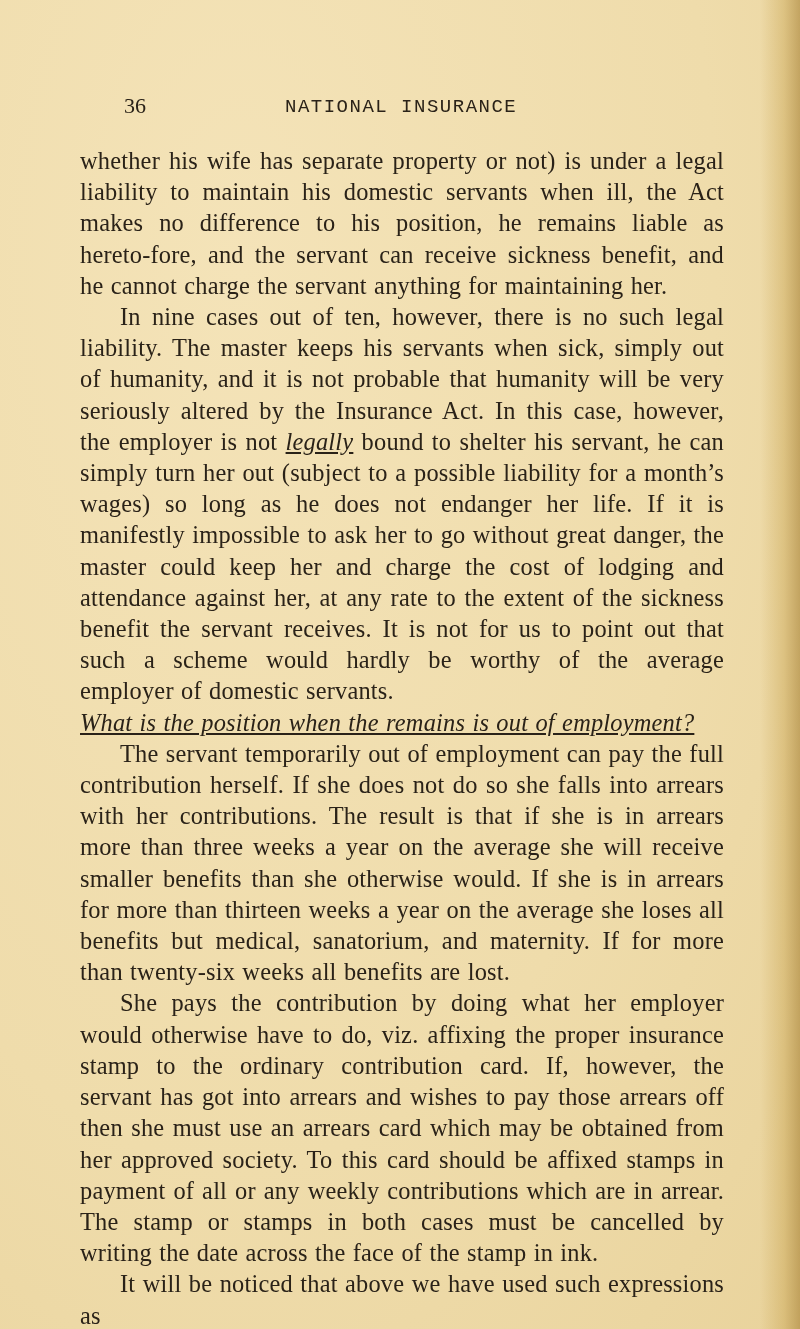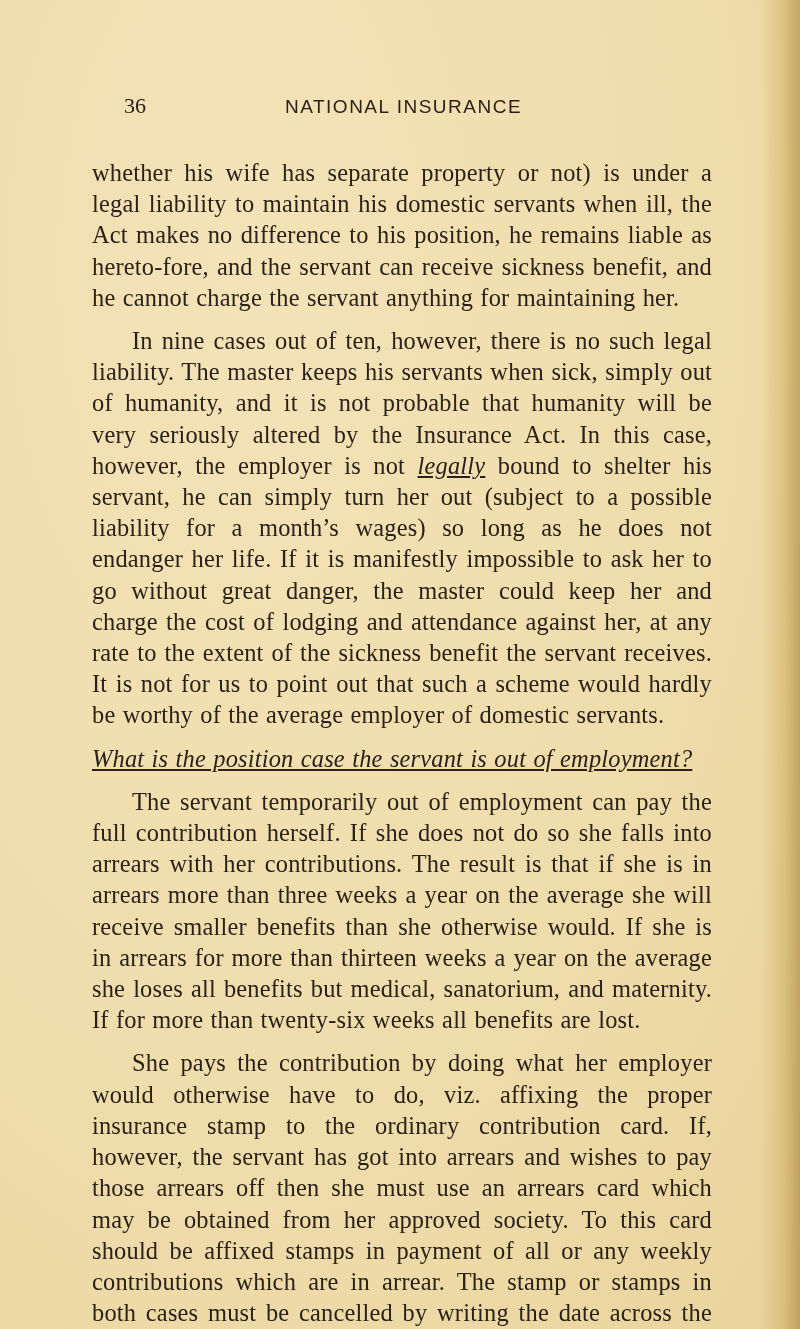--- a/index.html
+++ b/index.html
@@ -15,29 +15,29 @@
     position: absolute; top: 0; right: 0; width: 40px; height: 1329px;
     background: linear-gradient(to right, rgba(0,0,0,0) 0%, rgba(190,150,60,0.35) 60%, rgba(160,120,40,0.55) 100%);
   }
   .page { position: absolute; left: 80px; top: 0; width: 644px; }
   .header {
     position: absolute; top: 93px; left: 0; width: 644px; height: 30px;
   }
   .page-num { position: absolute; left: 0; top: 0; font-size: 22px; font-family: Liberation Serif, serif; margin-left: 44px; }
   .running-title {
     position: absolute; left: 205px; top: 3px; font-size: 19px; letter-spacing: 1.5px;
-    font-family: Liberation Sans, sans-serif;
+    font-family: Liberation Mono, monospace;
   }
   .body-text {
     position: absolute; top: 145px; left: 0; width: 644px;
     font-family: "Liberation Serif", serif;
     font-size: 24.4px; line-height: 31.2px; text-align: justify;
     letter-spacing: 0.2px; word-spacing: 1px;
   }
-  .body-text p { margin: 12px; }
+  .body-text p { margin: 0; }
   .indent { text-indent: 40px; }
   .italic { font-style: italic; text-decoration: underline; }
 </style>
 </head>
 <body>
 
 <div class="edge"></div>
 
 <div class="page">
   <div class="header">
@@ -46,21 +46,21 @@
   </div>
 
   <div class="body-text">
     <p>
       <span>whether his wife has separate property or not) is under a legal liability to maintain his domestic servants when ill, the Act makes no difference to his position, he remains liable as hereto-fore, and the servant can receive sickness benefit, and he cannot charge the servant anything for maintaining her.</span>
     </p>
     <p class="indent">
       <span>In nine cases out of ten, however, there is no such legal liability. The master keeps his servants when sick, simply out of humanity, and it is not probable that humanity will be very seriously altered by the Insurance Act. In this case, however, the employer is not </span><span class="italic">legally</span><span> bound to shelter his servant, he can simply turn her out (subject to a possible liability for a month’s wages) so long as he does not endanger her life. If it is manifestly impossible to ask her to go without great danger, the master could keep her and charge the cost of lodging and attendance against her, at any rate to the extent of the sickness benefit the servant receives. It is not for us to point out that such a scheme would hardly be worthy of the average employer of domestic servants.</span>
     </p>
     <p>
-      <span class="italic">What is the position case the servant is out of employment?</span>
+      <span class="italic">What is the position when the remains is out of employment?</span>
     </p>
     <p class="indent">
       <span>The servant temporarily out of employment can pay the full contribution herself. If she does not do so she falls into arrears with her contributions. The result is that if she is in arrears more than three weeks a year on the average she will receive smaller benefits than she otherwise would. If she is in arrears for more than thirteen weeks a year on the average she loses all benefits but medical, sanatorium, and maternity. If for more than twenty-six weeks all benefits are lost.</span>
     </p>
     <p class="indent">
       <span>She pays the contribution by doing what her employer would otherwise have to do, viz. affixing the proper insurance stamp to the ordinary contribution card. If, however, the servant has got into arrears and wishes to pay those arrears off then she must use an arrears card which may be obtained from her approved society. To this card should be affixed stamps in payment of all or any weekly contributions which are in arrear. The stamp or stamps in both cases must be cancelled by writing the date across the face of the stamp in ink.</span>
     </p>
     <p class="indent">
       <span>It will be noticed that above we have used such expressions as</span>
     </p>

